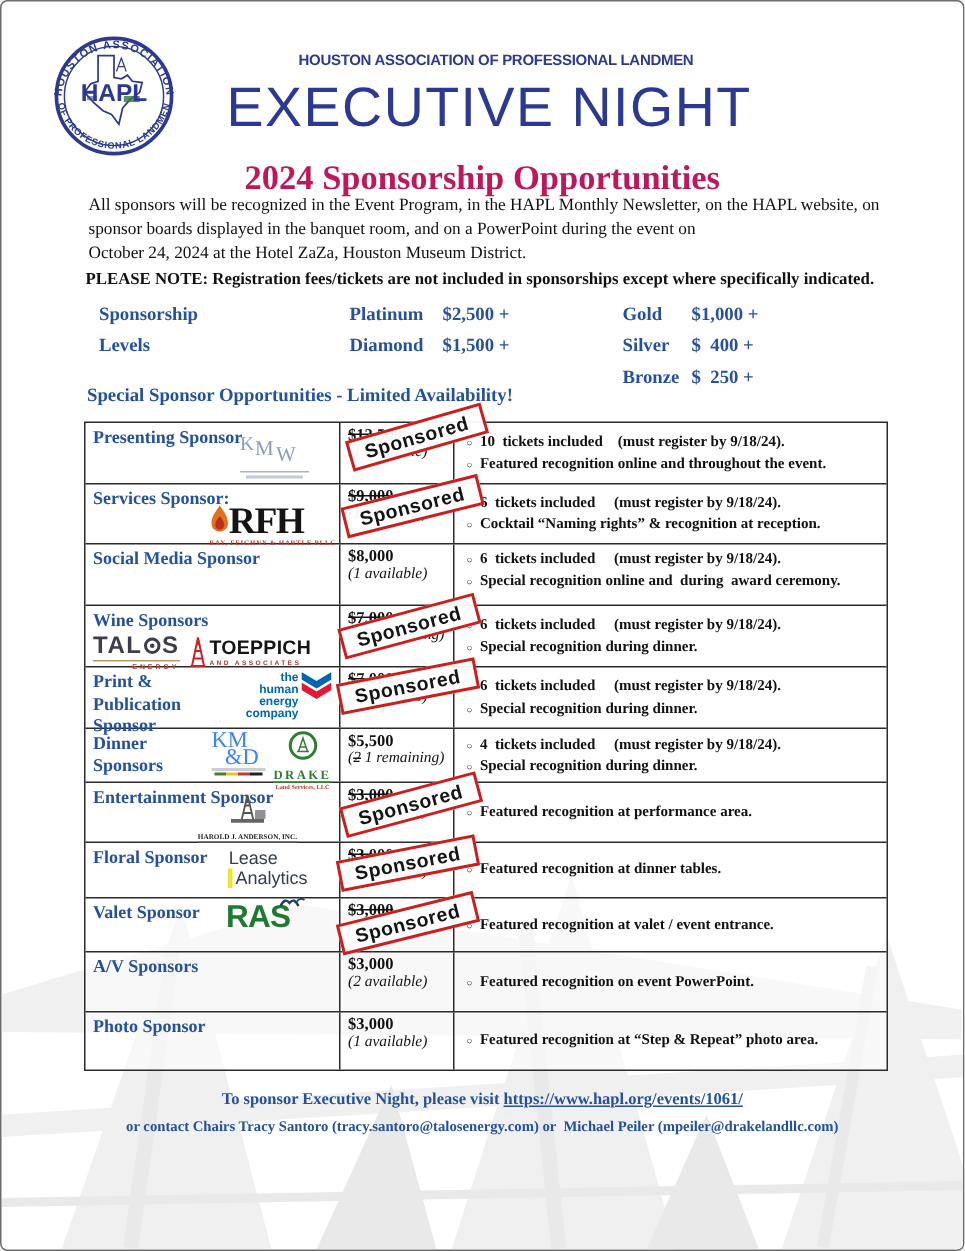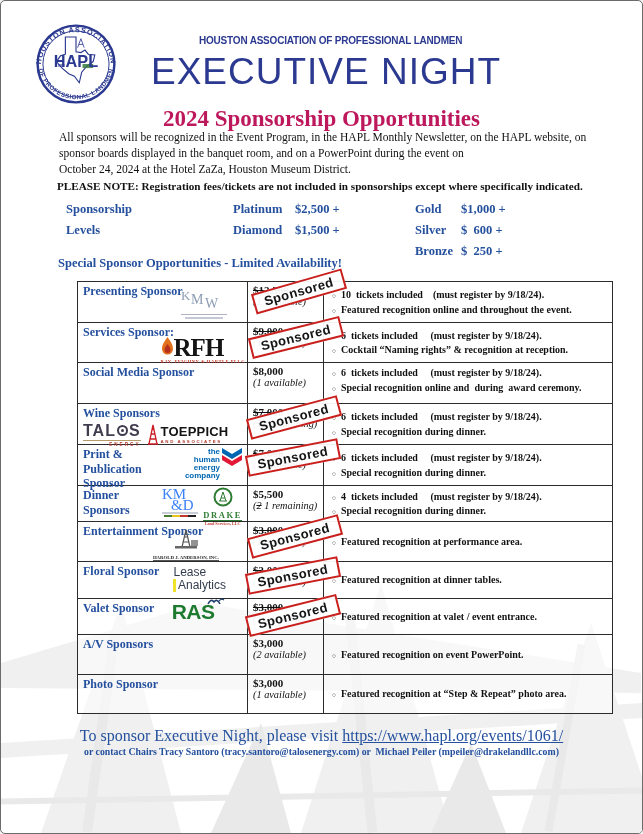--- a/index.html
+++ b/index.html
@@ -42,21 +42,21 @@
   .levels { position:absolute; top:201px; left:0; width:100%; z-index:2; color:#24509e; font-weight:bold; font-size:12.5px; }
   .lv-label1 { position:absolute; left:65px; top:0; }
   .lv-label2 { position:absolute; left:65px; top:21px; }
   .lv-col1 { position:absolute; left:232px; top:0; }
   .lv-col2 { position:absolute; left:414px; top:0; }
   .lv-row { display:flex; height:21px; white-space:pre; }
   .lv-col1 .lv-name { width:62px; }
   .lv-col2 .lv-name { width:46px; }
   .special-line { position:absolute; top:255px; left:57px; z-index:2; font-weight:bold; font-size:12.5px; color:#24509e; }
   
-  .sp-table { position:absolute; top:280px; left:55px; width:536px; z-index:2; border:1.6px solid #2b2b2b; background:rgba(255,255,255,.55);margin-left:21px; }
+  .sp-table { position:absolute; top:280px; left:55px; width:536px; z-index:2; border:1.6px solid #2b2b2b; background:rgba(255,255,255,.55); }
   .trow { display:flex; border-top:1px solid #2b2b2b; overflow:visible; }
   .trow:first-child { border-top:none; }
   .c1 { width:170px; border-right:1px solid #2b2b2b; padding:2px 5px; position:relative; }
   .c2 { width:76px; border-right:1px solid #2b2b2b; padding:2px 5px; position:relative; }
   .c3 { flex:1; padding:2px 8px; display:flex; flex-direction:column; justify-content:center; gap:1px; }
   .rtitle { color:#24509e; font-weight:bold; font-size:12px; line-height:1.22; }
   .price { font-weight:bold; font-size:11px; color:#111; }
   .struck { text-decoration:line-through; }
   .avail { font-style:italic; font-size:10.3px; color:#111; white-space:pre; }
   .benefit { font-weight:bold; font-size:10px; color:#111; display:flex; line-height:1.35; }
@@ -104,21 +104,21 @@
   .anderson { position:absolute; right:28px; top:5px; text-align:center; }
   .anderson-cap { font-size:4.8px; font-weight:bold; color:#1b1b1b; border-bottom:.5px solid #555; margin-top:0; }
   .lease { margin-left:auto; margin-right:16px; margin-top:2px; font-family:"Liberation Sans", sans-serif; color:#333d4f; font-size:12px; line-height:13px; }
   .lease .row2 { display:flex; align-items:center; }
   .lease .ybar { width:2.5px; height:13px; background:#f0e32c; margin-right:2px; }
   .ras { margin:0 auto; position:relative; margin-top:2px; padding-right:10px; }
   .ras-name { font-family:"Liberation Sans", sans-serif; font-weight:900; font-size:21px; letter-spacing:-.5px; color:#1e7a2e; line-height:.9; }
   .ras svg { position:absolute; right:0; top:-6px; }
   
   .footer1 { position:absolute; top:726px; left:0; width:100%; text-align:center; z-index:2;
-    font-size:16px; font-weight:normal; color:#24509e; }
+    font-size:11px; font-weight:bold; color:#24509e; }
   .footer1 a { color:#24509e; text-decoration:underline; cursor:pointer; }
   .footer2 { position:absolute; top:745px; left:0; width:100%; text-align:center; z-index:2;
     font-size:9.8px; font-weight:bold; color:#24509e; white-space:pre; }
 </style>
 </head>
 <body>
 
 <div class="page">
 
   <svg class="watermark" viewBox="0 0 643 290" preserveAspectRatio="none">
@@ -170,21 +170,21 @@
 
   <div class="levels">
     <div class="lv-label1">Sponsorship</div>
     <div class="lv-label2">Levels</div>
     <div class="lv-col1">
       <div class="lv-row"><span class="lv-name">Platinum</span><span>$2,500 +</span></div>
       <div class="lv-row"><span class="lv-name">Diamond</span><span>$1,500 +</span></div>
     </div>
     <div class="lv-col2">
       <div class="lv-row"><span class="lv-name">Gold</span><span>$1,000 +</span></div>
-      <div class="lv-row"><span class="lv-name">Silver</span><span>$  600 +</span></div>
+      <div class="lv-row"><span class="lv-name">Silver</span><span>$  400 +</span></div>
       <div class="lv-row"><span class="lv-name">Bronze</span><span>$  250 +</span></div>
     </div>
   </div>
   <div class="special-line">Special Sponsor Opportunities - Limited Availability!</div>
 
   <div class="sp-table">
 
     <div class="trow r0">
       <div class="c1" style="display:flex;">
         <div class="rtitle">Presenting Sponsor</div>

